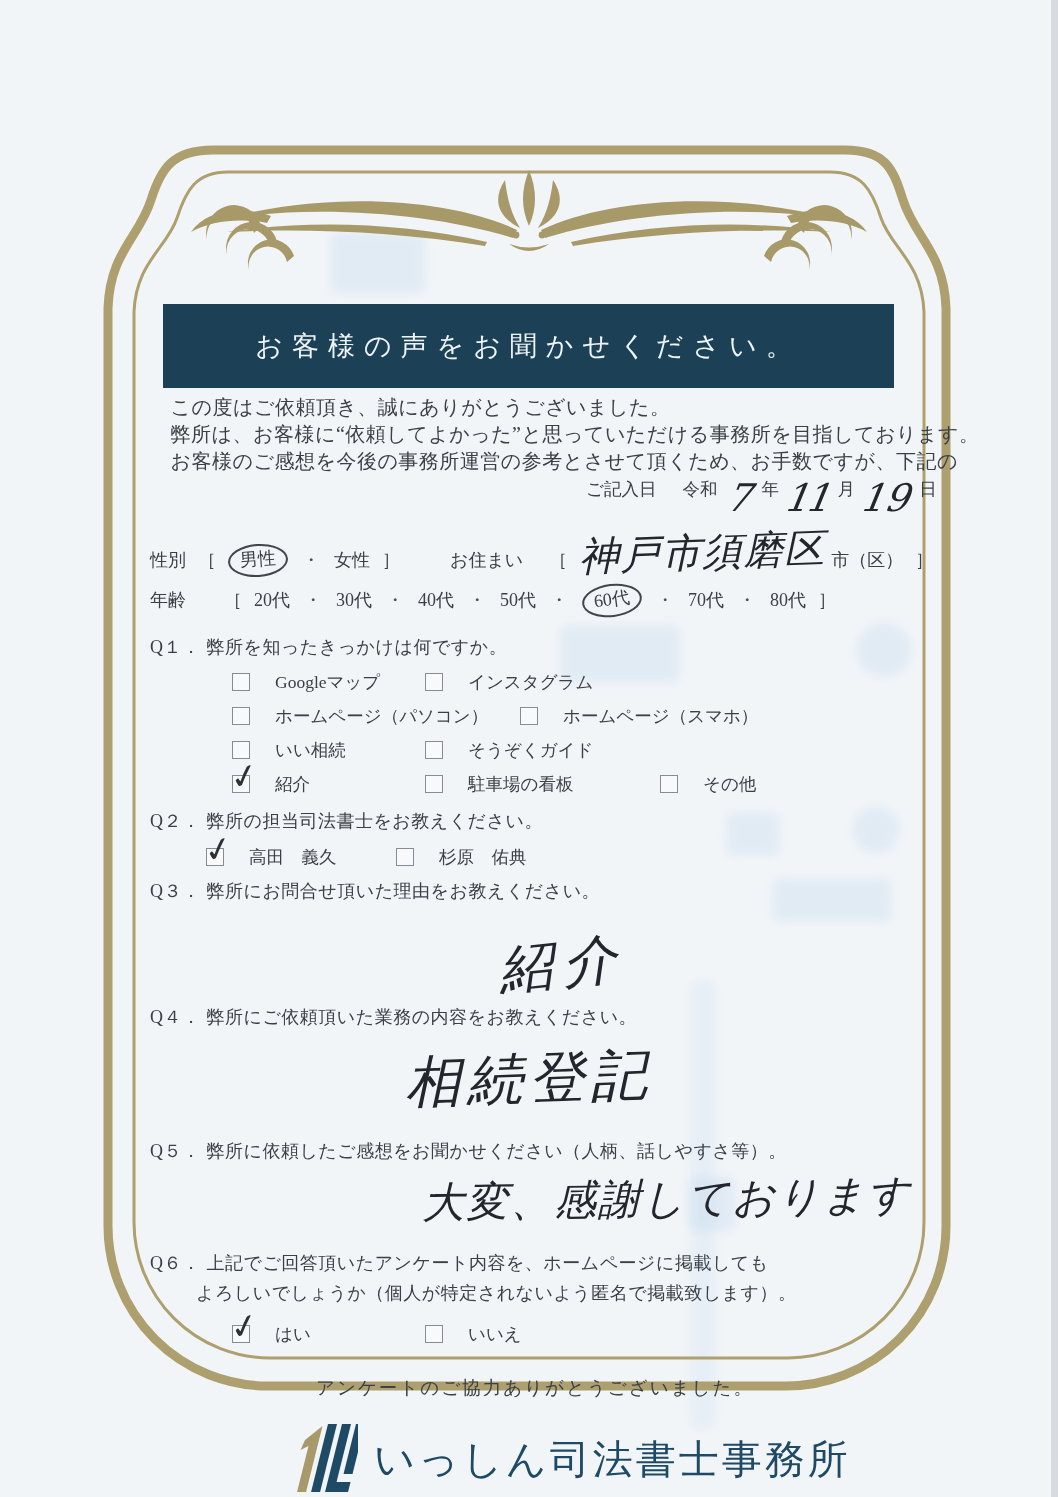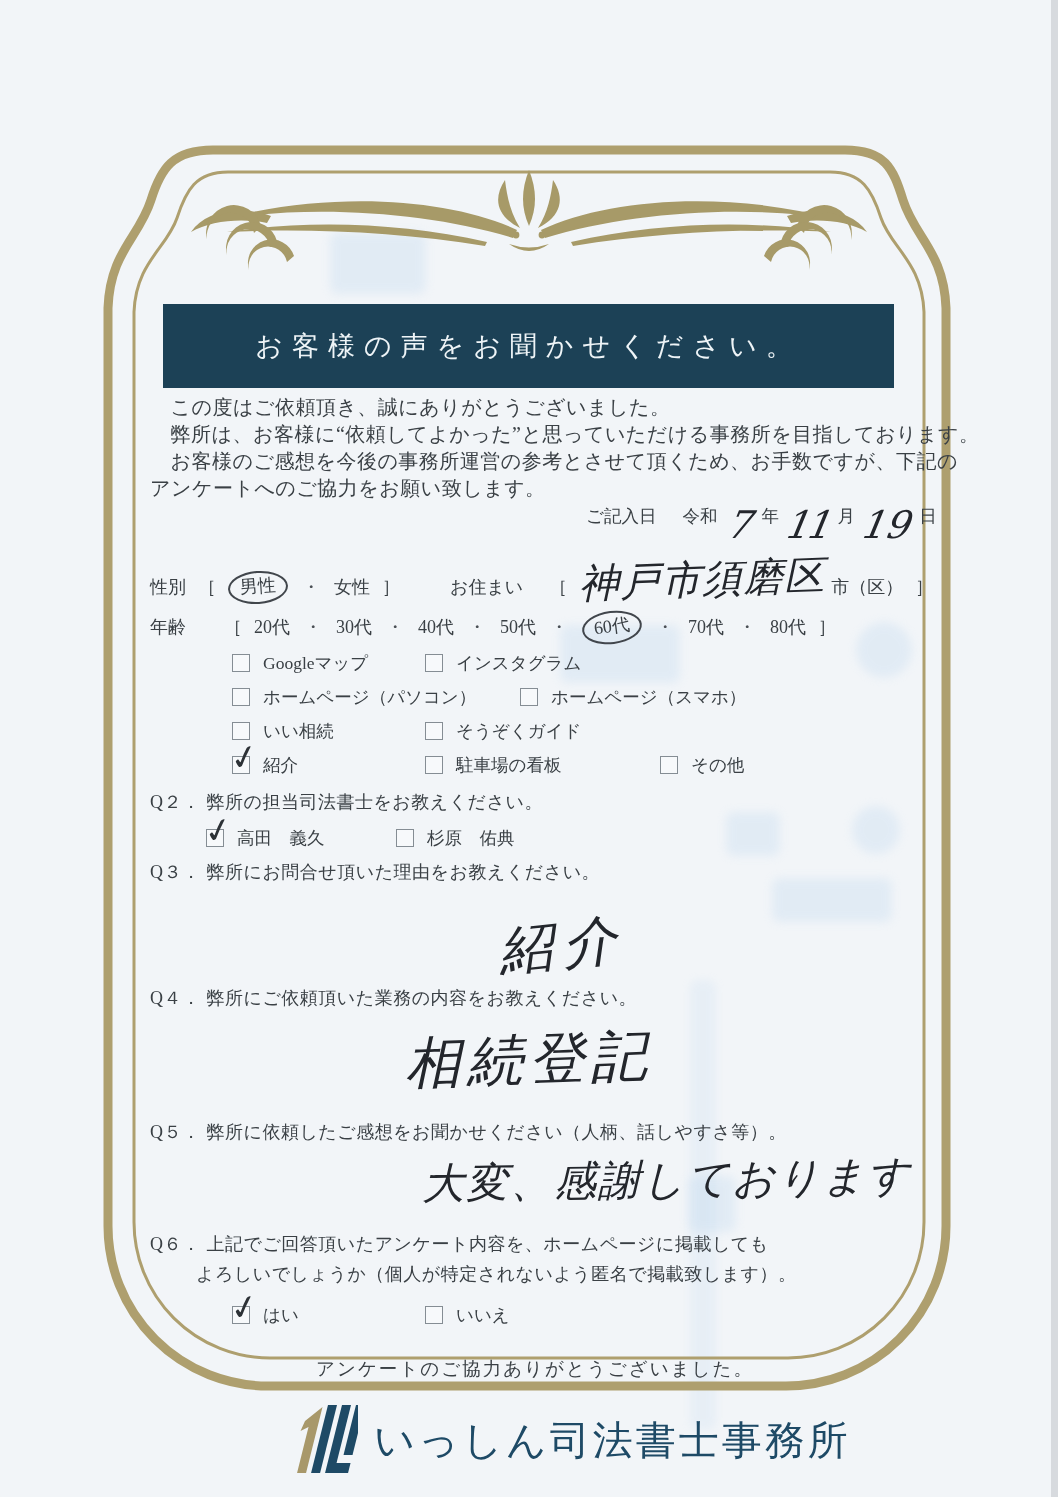--- a/index.html
+++ b/index.html
@@ -45,21 +45,21 @@
   .br{margin:0 12px;}
   .sep{margin:0 14px;color:#4a4f55;}
   .circled{display:inline-block;border:2.2px solid #41464c;border-radius:50%;padding:1px 10px 4px;transform:rotate(-4deg);}
   .resi-label{margin-left:38px;margin-right:14px;}
   .resi-hand{font-size:40px;letter-spacing:1px;position:relative;top:-8px;margin-right:6px;transform:rotate(-2deg);display:inline-block;}
 
   .qhead{font-size:18px;margin-top:16px;height:30px;white-space:nowrap;letter-spacing:.5px;}
   .qhead .qid{margin-right:6px;}
   .optrow{display:flex;align-items:center;height:34px;margin-left:82px;font-size:17.5px;}
   .optrow.q2{margin-left:56px;height:36px;}
-  .cell{display:flex;align-items:center;gap:13px;}
+  .cell{display:flex;align-items:center;gap:25px;}
   .cell.tight{}
   .w193{width:193px;} .w288{width:288px;} .w235{width:235px;} .w190{width:190px;}
   .cb{position:relative;width:16px;height:16px;border:1.6px solid #858d94;flex:none;background:rgba(255,255,255,.4);}
   .cb .check{position:absolute;left:-3px;top:-17px;font-size:34px;line-height:1;font-style:normal;color:#2c3136;transform:rotate(-12deg);font-family:"DejaVu Sans",sans-serif;}
 
   .answer{white-space:nowrap;}
   .ans-q3{margin:4px 0 6px 348px;font-size:54px;height:76px;transform:rotate(-6deg);letter-spacing:10px;}
   .ans-q4{margin:2px 0 10px 255px;font-size:56px;height:86px;transform:rotate(-2deg);letter-spacing:6px;}
   .ans-q5{margin:2px 0 4px 272px;font-size:42px;height:64px;transform:rotate(-1deg);letter-spacing:2px;}
 
@@ -118,21 +118,20 @@
   <div class="banner">
     <span class="t">お客様の声をお聞かせください。</span>
   </div>
 
   <div class="content">
 
     <div class="intro">
       <div>　この度はご依頼頂き、誠にありがとうございました。</div>
       <div>　弊所は、お客様に“依頼してよかった”と思っていただける事務所を目指しております。</div>
       <div>　お客様のご感想を今後の事務所運営の参考とさせて頂くため、お手数ですが、下記の</div>
-      <div>アンケートへのご協力をお願い致します。</div>
     </div>
 
     <div class="date-row">
       <span class="lbl">ご記入日</span>
       <span class="era">令和</span>
       <span class="hw hand">7</span>
       <span class="unit">年</span>
       <span class="hw hand slash">11</span>
       <span class="unit">月</span>
       <span class="hw hand">19</span>
@@ -165,20 +164,23 @@
       <span>50代</span>
       <span class="sep">・</span>
       <span class="circled" style="transform:rotate(-7deg);">60代</span>
       <span class="sep">・</span>
       <span>70代</span>
       <span class="sep">・</span>
       <span>80代</span>
       <span class="br">］</span>
     </div>
 
+    <div class="qhead">
+      <span class="qid">Q１．</span><span>弊所を知ったきっかけは何ですか。</span>
+    </div>
     <div class="optrow">
       <span class="cell w193">
         <span class="cb"></span>
         <span>Googleマップ</span>
       </span>
       <span class="cell">
         <span class="cb"></span>
         <span>インスタグラム</span>
       </span>
     </div>

